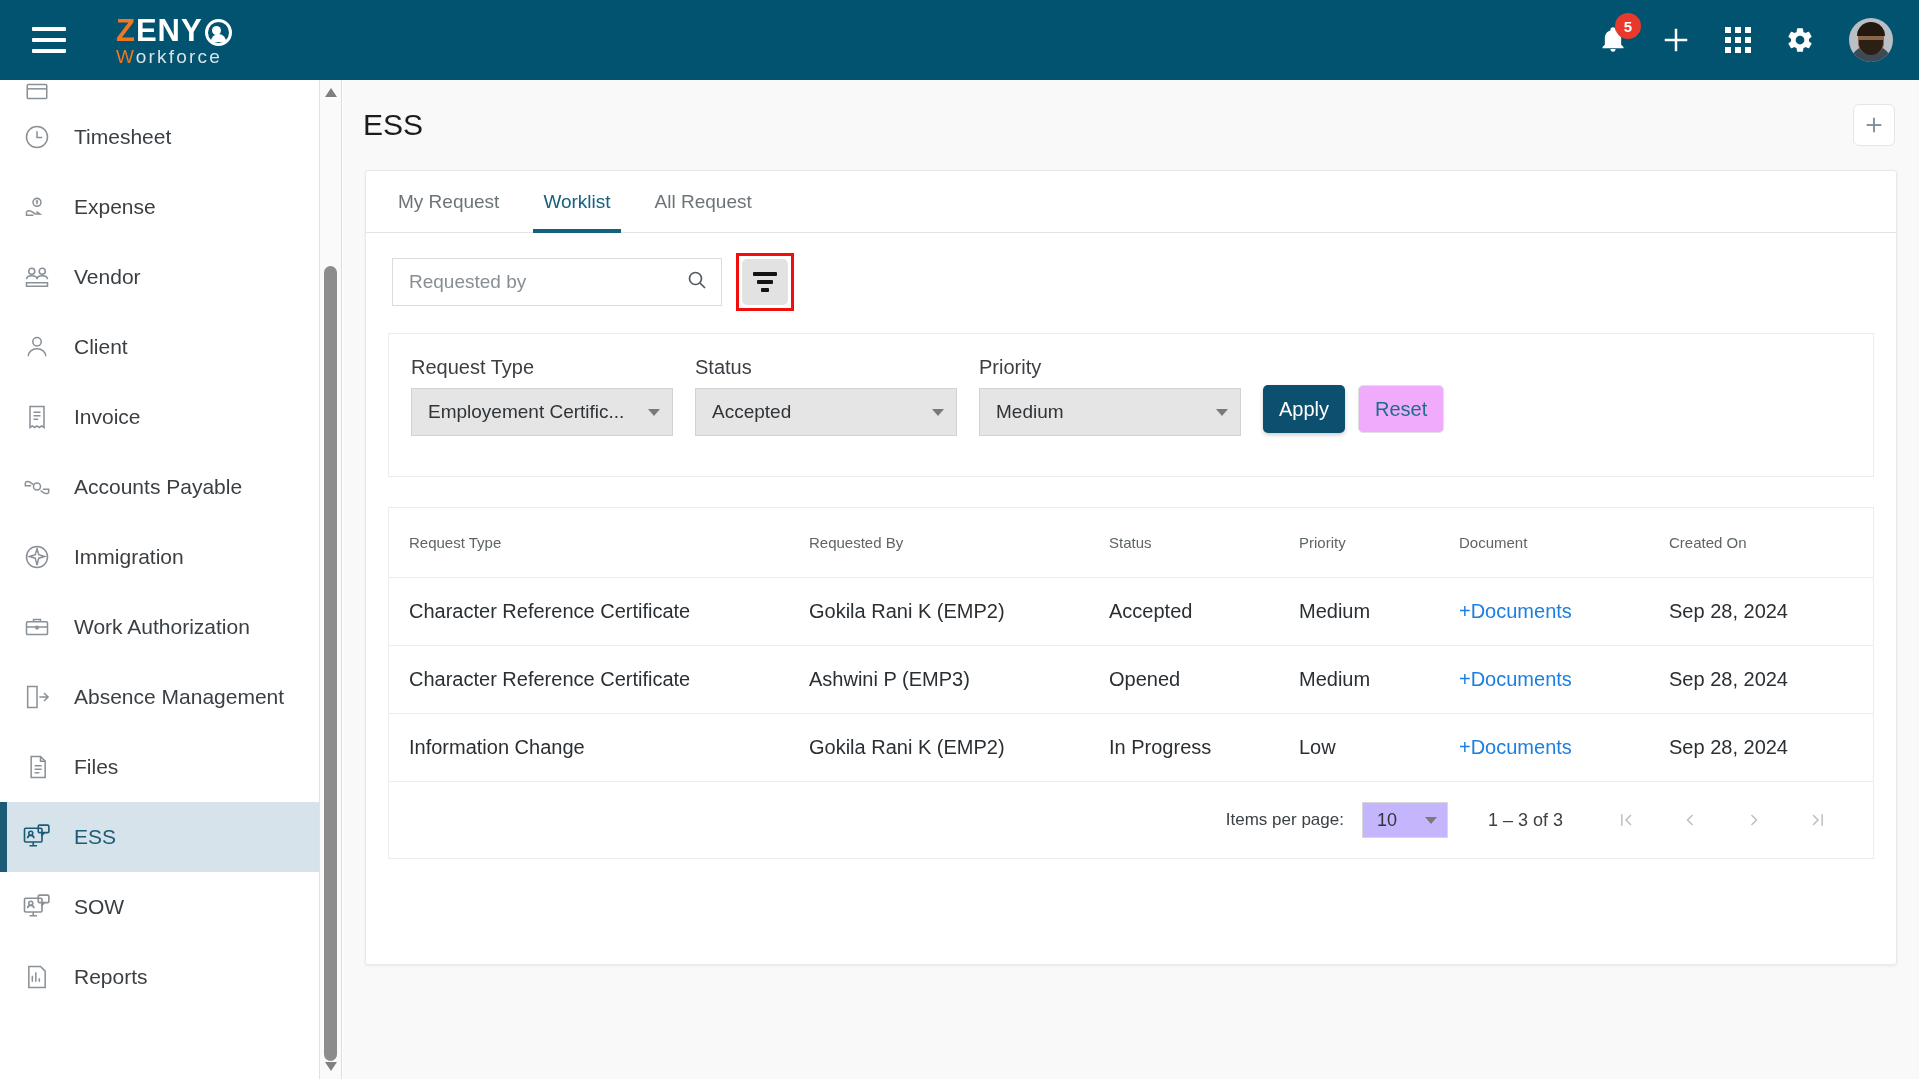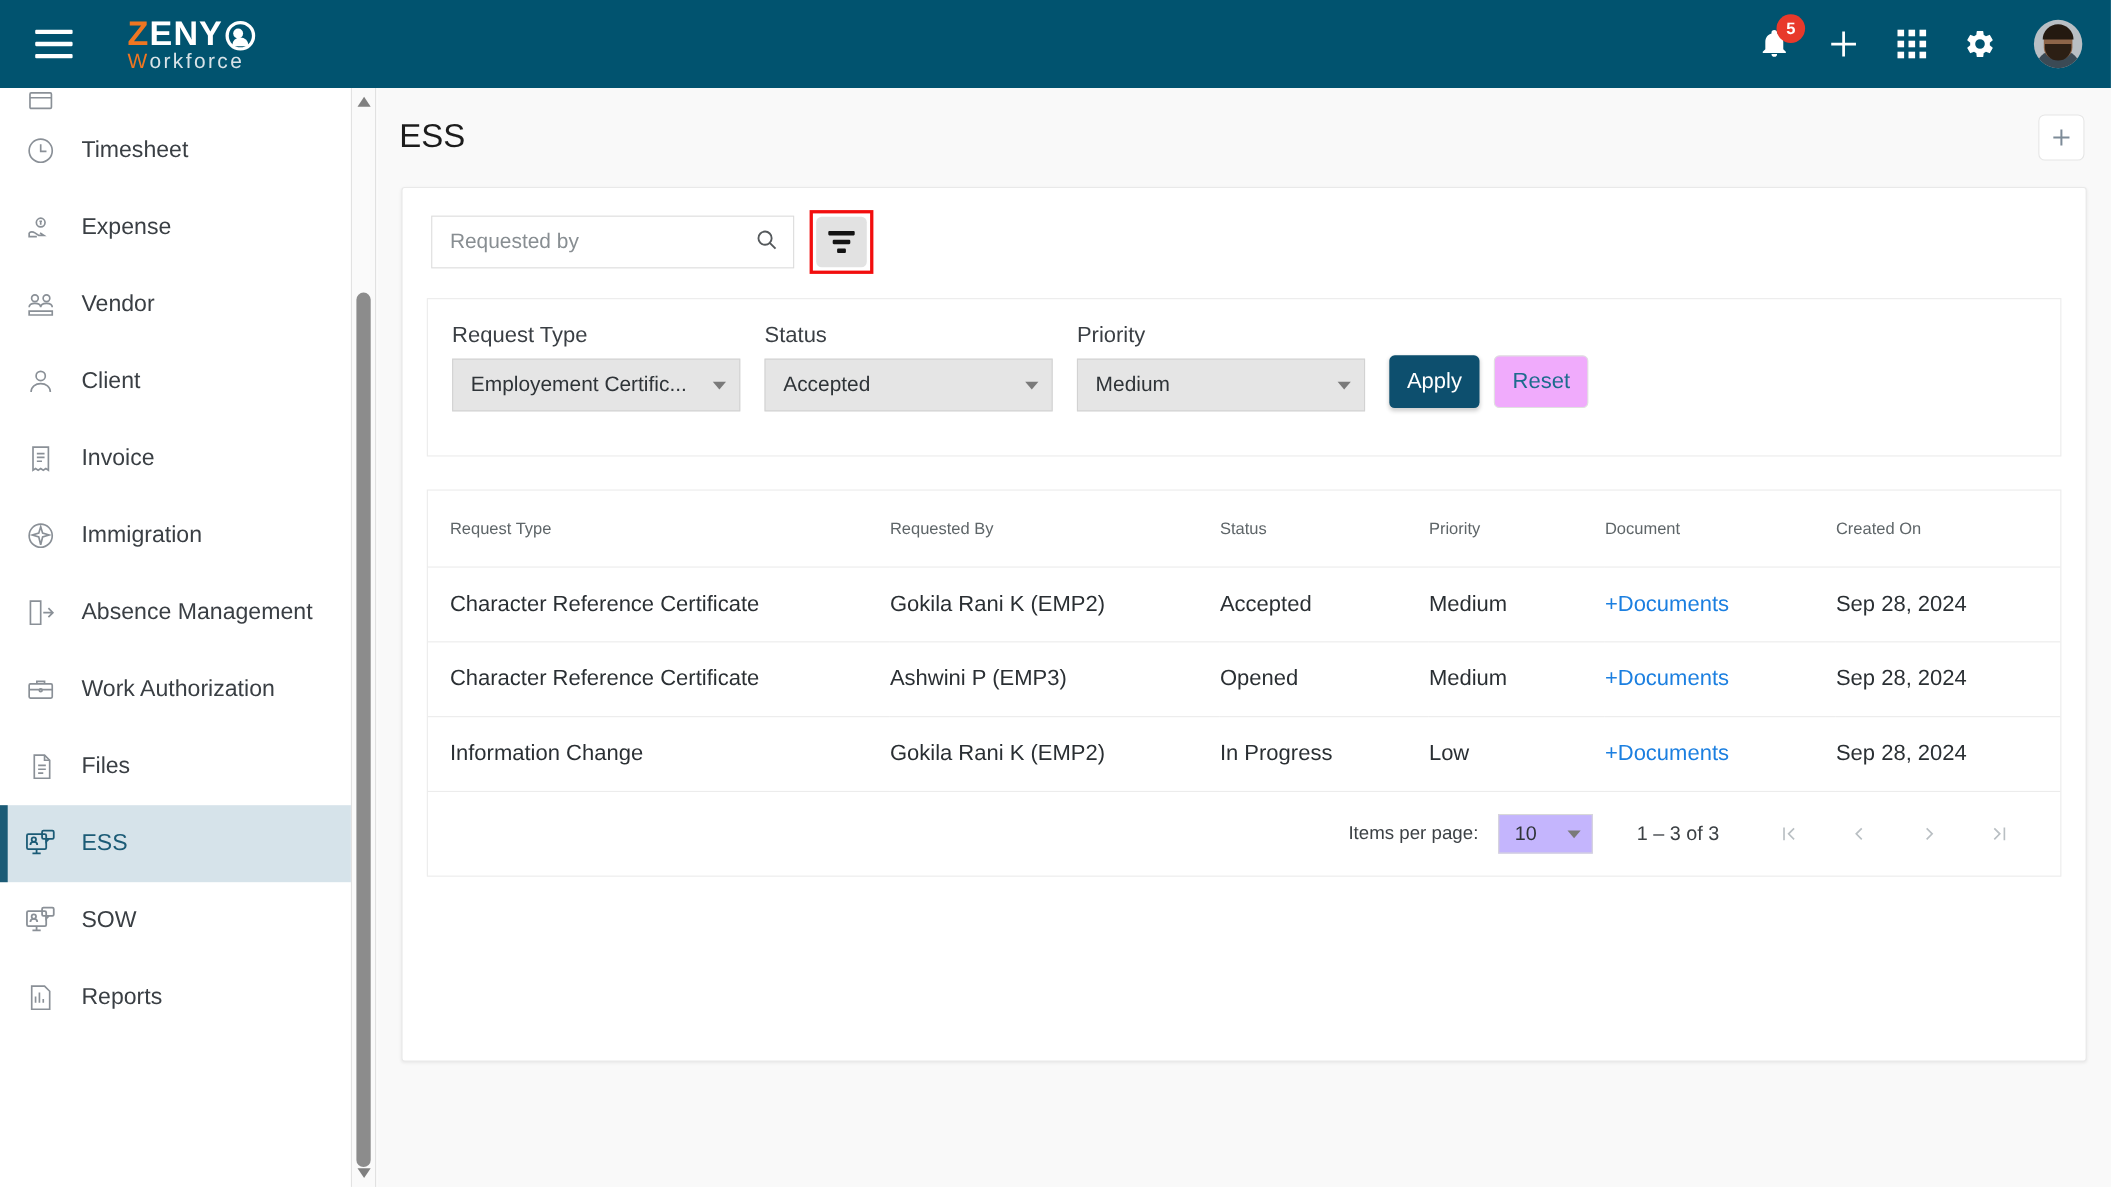--- a/index.html
+++ b/index.html
@@ -331,51 +331,62 @@
   <div class="sb-item">
     <span class="sb-icon">
       <svg width="28" height="28" viewBox="0 0 24 24" fill="none" stroke="currentColor" stroke-width="1.3">
           <path d="M6 3h12v18l-2-1.3-2 1.3-2-1.3-2 1.3-2-1.3L6 21z"></path>
           <path d="M9 8h6M9 11h6M9 14h4"></path>
         </svg>
     </span>
     <span class="sb-label">Invoice</span>
   </div>
 
+  <div class="sb-item">
+    <span class="sb-icon">
+      <svg width="28" height="28" viewBox="0 0 24 24" fill="none" stroke="currentColor" stroke-width="1.3">
+          <circle cx="12" cy="11.5" r="3"></circle>
+          <path d="M2 8c1.5-1 3-.8 4.5.2L9 10"></path>
+          <path d="M22 17c-1.5 1-3 .8-4.5-.2L15 15"></path>
+          <path d="M2 8v3h5M22 17v-3h-5"></path>
+        </svg>
+    </span>
+    <span class="sb-label">Accounts Payable</span>
+  </div>
 
   <div class="sb-item">
     <span class="sb-icon">
       <svg width="28" height="28" viewBox="0 0 24 24" fill="none" stroke="currentColor" stroke-width="1.3">
           <circle cx="12" cy="12" r="9"></circle>
           <path d="M12 5l1.5 5 5 1.5-5 1.5L12 19l-1.5-6-5-1.5 5-1.5z"></path>
         </svg>
     </span>
     <span class="sb-label">Immigration</span>
-  </div>
-
-  <div class="sb-item">
-    <span class="sb-icon">
-      <svg width="28" height="28" viewBox="0 0 24 24" fill="none" stroke="currentColor" stroke-width="1.3">
-          <path d="M4 3h8v18H4z"></path>
-          <path d="M14 12h7M18 8.5l3.5 3.5L18 15.5"></path>
-        </svg>
-    </span>
-    <span class="sb-label">Absence Management</span>
   </div>
 
   <div class="sb-item">
     <span class="sb-icon">
       <svg width="28" height="28" viewBox="0 0 24 24" fill="none" stroke="currentColor" stroke-width="1.3">
           <rect x="3" y="7.5" width="18" height="11" rx="1"></rect>
           <path d="M9 7.5V5.5h6v2"></path>
           <path d="M3 12h18"></path>
           <circle cx="12" cy="12.5" r="1.1"></circle>
         </svg>
     </span>
     <span class="sb-label">Work Authorization</span>
+  </div>
+
+  <div class="sb-item">
+    <span class="sb-icon">
+      <svg width="28" height="28" viewBox="0 0 24 24" fill="none" stroke="currentColor" stroke-width="1.3">
+          <path d="M4 3h8v18H4z"></path>
+          <path d="M14 12h7M18 8.5l3.5 3.5L18 15.5"></path>
+        </svg>
+    </span>
+    <span class="sb-label">Absence Management</span>
   </div>
 
   <div class="sb-item">
     <span class="sb-icon">
       <svg width="28" height="28" viewBox="0 0 24 24" fill="none" stroke="currentColor" stroke-width="1.3">
           <path d="M7 3h8l4 4v14H7z"></path>
           <path d="M15 3v4h4"></path>
           <path d="M10 11h6M10 14h6M10 17h4"></path>
         </svg>
     </span>
@@ -435,20 +446,25 @@
     <div class="add-btn">
       <svg width="22" height="22" viewBox="0 0 24 24">
           <path d="M11 4h2v16h-2z" fill="#7d8b98"></path>
           <path d="M4 11h16v2H4z" fill="#7d8b98"></path>
         </svg>
     </div>
   </div>
 
   <div class="card">
 
+    <div class="tabs">
+      <div class="tab">My Request</div>
+      <div class="tab active">Worklist</div>
+      <div class="tab">All Request</div>
+    </div>
 
     <div class="search-row">
       <div class="search-box">
         <input type="text" placeholder="Requested by" style="">
         <span>
           <svg width="24" height="24" viewBox="0 0 24 24" fill="none" stroke="#55595c" stroke-width="1.7">
               <circle cx="10.5" cy="10.5" r="6"></circle>
               <path d="M15 15l5 5"></path>
             </svg>
         </span>

